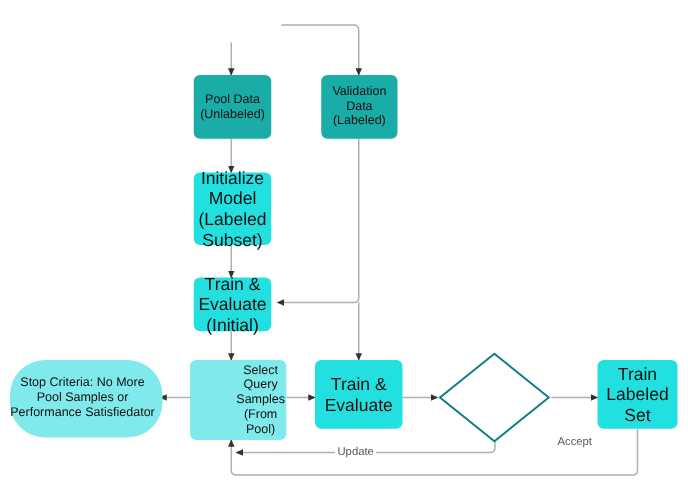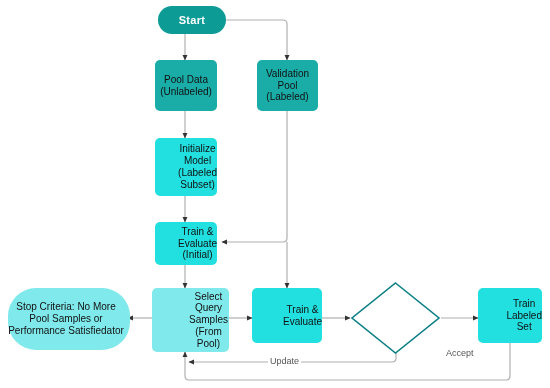--- a/index.html
+++ b/index.html
@@ -48,22 +48,21 @@
     letter-spacing: 0.3px;
   }
   .n-teal {
     background: #1aada8;
     border-radius: 5px;
     font-size: 10px;
   }
   .n-cyan {
     background: #22dfe0;
     border-radius: 5px;
-    font-size: 10px;
-    justify-content: flex-end;
+    font-size: 14px;
   }
   .n-lightcyan {
     background: #7fe9ec;
     border-radius: 5px;
     font-size: 10px;
   }
   .n-stadium {
     background: #7fe9ec;
     border-radius: 28px;
     font-size: 10px;
@@ -134,32 +133,29 @@
       <path d="M322,318 L350,318" marker-end="url(#ah)"></path>
 
       <path d="M441,318 L478,318" marker-end="url(#ah)"></path>
 
       <path d="M396,348 L396,358 Q396,362 392,362 L189,362" marker-end="url(#ah)"></path>
 
       <path d="M510,343 L510,376 Q510,380 506,380 L189,380 Q185,380 185,376 L185,352" marker-end="url(#ah)"></path>
     </g>
   </svg>
 
-  <div class="node n-start" style="left:158px; top:6px; width:68px; height:28px;">
-    <span class="lbl">Start</span>
-  </div>
 
   <div class="node n-teal" style="left:155px; top:60px; width:62px; height:51px;">
     <span class="lbl">Pool Data
 (Unlabeled)</span>
   </div>
 
   <div class="node n-teal" style="left:257px; top:60px; width:61px; height:51px;">
     <span class="lbl">Validation
-Pool
+Data
 (Labeled)</span>
   </div>
 
   <div class="node n-cyan" style="left:155px; top:138px; width:62px; height:58px;">
     <span class="lbl">Initialize
 Model
 (Labeled
 Subset)</span>
   </div>
 

